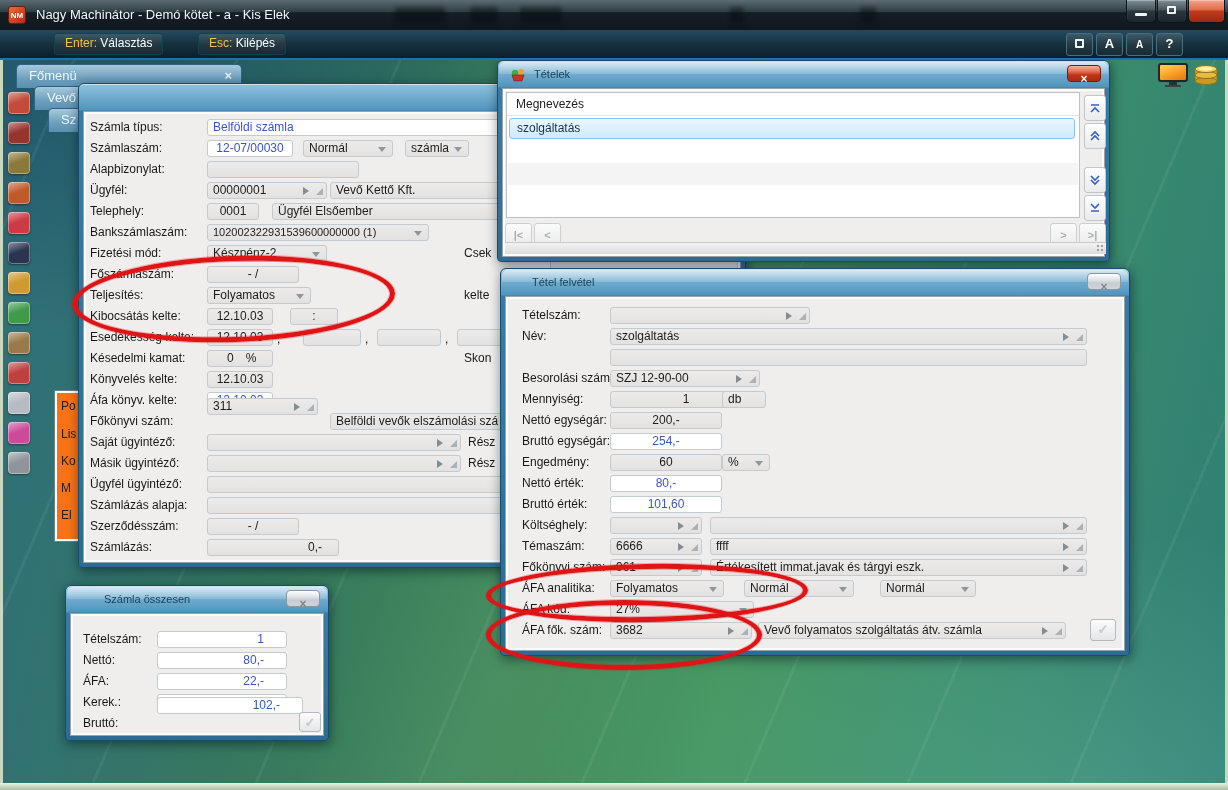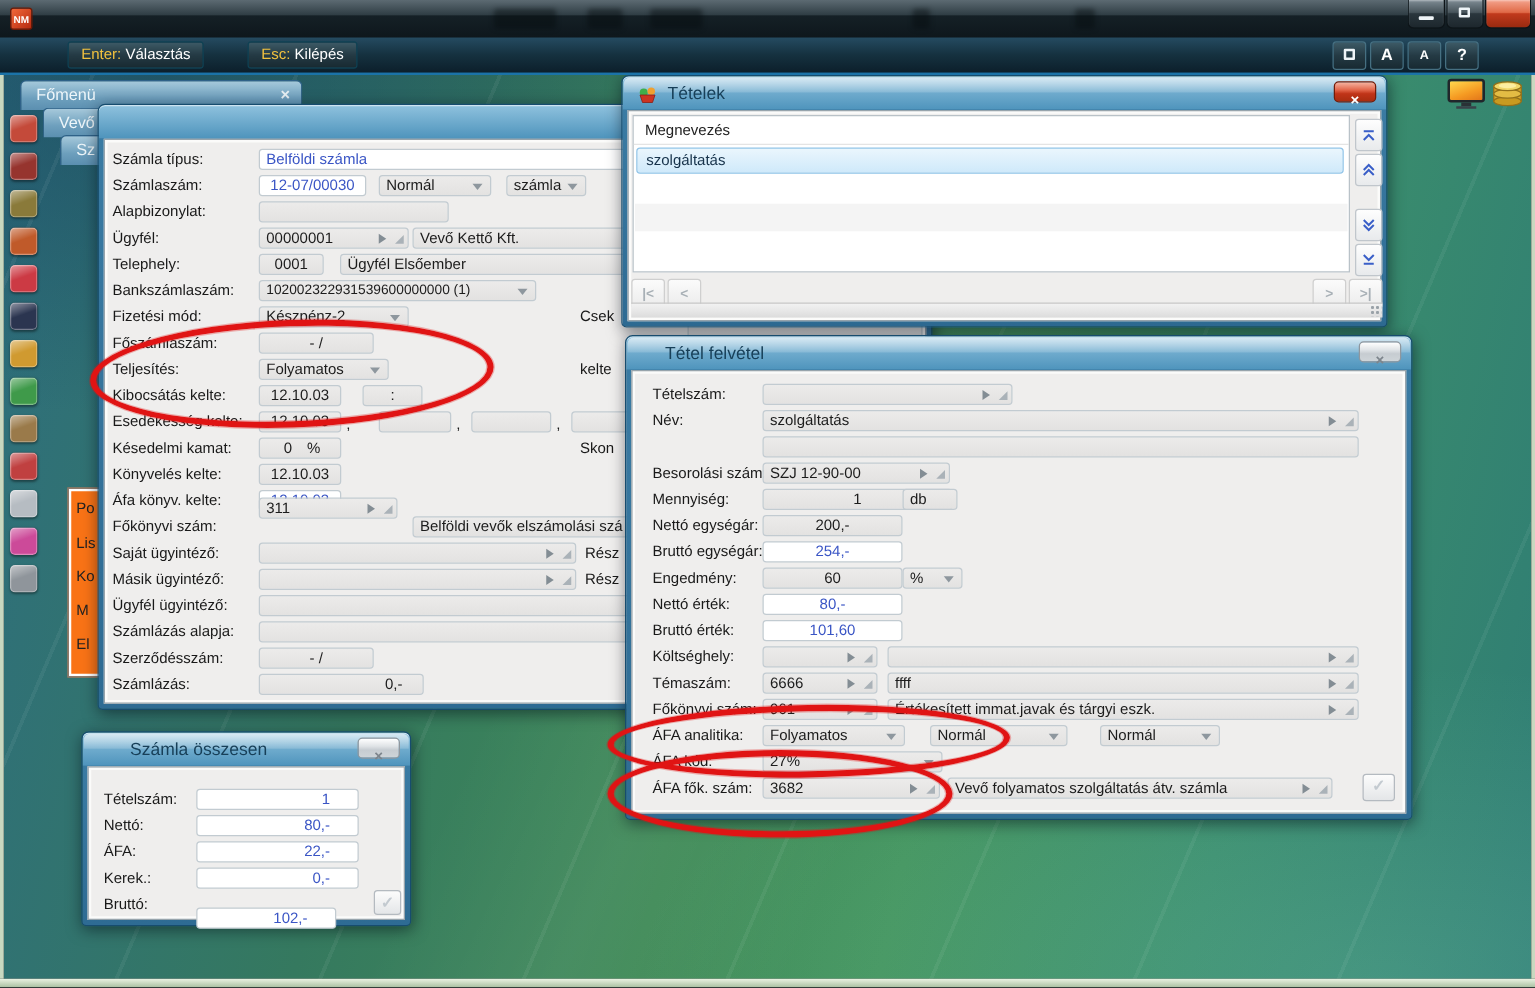--- a/index.html
+++ b/index.html
@@ -49,21 +49,21 @@
       linear-gradient(115deg, transparent 40%, rgba(255,255,255,.06) 50%, transparent 62%),
       repeating-linear-gradient(113deg, transparent 0 64px, rgba(255,255,255,.055) 64px 67px, transparent 67px 150px);}
   .frame-l{position:absolute;left:0;top:60px;width:3px;height:723px;background:#c9d8c0;z-index:2}
   .frame-r{position:absolute;right:0;top:60px;width:3px;height:723px;background:#c9d8c0;z-index:2}
   .frame-b{position:absolute;left:0;top:783px;width:1228px;height:7px;z-index:2;
     background:linear-gradient(#eaf2e2,#a8bfa0)}
   
   .w{position:absolute;box-sizing:border-box;border:1px solid #174c6e;border-radius:6px 6px 4px 4px;
     background:linear-gradient(180deg,#8fc2de,#5095bd 26px,#3a7ba3 27px,#2e6b93);
     box-shadow:1px 3px 12px rgba(0,10,20,.5), inset 0 1px 0 rgba(255,255,255,.55);}
-  .w-title{position:absolute;left:0;top:0;right:0;height:40px;color:#173f58;font-size:14px;line-height:26px;white-space:nowrap}
+  .w-title{position:absolute;left:0;top:0;right:0;height:40px;color:#173f58;font-size:11px;line-height:26px;white-space:nowrap}
   .w-title::before{content:"";position:absolute;left:1px;right:1px;top:1px;height:12px;
     background:linear-gradient(rgba(255,255,255,.65),rgba(255,255,255,.15));border-radius:5px 5px 0 0}
   .w-title .t{position:relative;z-index:1}
   .w-x{position:absolute;top:4px;right:8px;width:34px;height:17px;z-index:2;border-radius:4px;box-sizing:border-box;text-align:center}
   .w-x::after{content:"\00D7";font:bold 12px/14px "Liberation Sans",sans-serif}
   .w-x.red{background:linear-gradient(#f5b3a0,#e2664a 40%,#c03418 60%,#a82d10);border:1px solid #731c08;color:#fff}
   .w-x.gray{background:linear-gradient(#ffffff,#dfe3e6 40%,#c6ccd1 60%,#ced4d8);border:1px solid #8f979e;color:#7d858c}
   .w-body{position:absolute;left:4px;right:4px;top:27px;bottom:4px;background:#efeeed;
     border:1px solid #97a4ac;box-shadow:inset 0 0 0 2px #fbfbfa}
   
@@ -112,20 +112,21 @@
   .mark{position:absolute;border:5px solid #e01414;border-radius:50%;z-index:60;pointer-events:none;
     box-shadow:0 0 0 1px rgba(224,20,20,.3), inset 0 0 0 1px rgba(224,20,20,.3)}
   .dicon{position:absolute;width:22px;height:22px;border-radius:4px;
     box-shadow:inset 0 0 0 1px rgba(255,255,255,.35), 0 1px 2px rgba(0,0,0,.4)}
 </style>
 </head>
 <body>
 
 <div class="titlebar">
   <div class="app-icon">NM</div>
+  <div class="app-title">Nagy Machinátor - Demó kötet - a - Kis Elek</div>
   <div class="blob" style="left:395px;width:50px"></div>
   <div class="blob" style="left:470px;width:28px"></div>
   <div class="blob" style="left:520px;width:42px"></div>
   <div class="blob" style="left:730px;width:14px"></div>
   <div class="blob" style="left:860px;width:16px"></div>
   <div class="wbtn" style="left:1126px;width:30px">
       <span class="gl-min"></span>
     </div>
   <div class="wbtn" style="left:1157px;width:30px">
       <span class="gl-max"></span>
@@ -420,20 +421,20 @@
   <div class="w-body">
     <div class="lab" style="left:12px;top:17px">Tételszám:</div>
     <div class="fld wht blu rgt" style="left:86px;top:17px;width:130px;padding-right:22px">1</div>
     <div class="lab" style="left:12px;top:38px">Nettó:</div>
     <div class="fld wht blu rgt" style="left:86px;top:38px;width:130px;padding-right:22px">80,-</div>
     <div class="lab" style="left:12px;top:59px">ÁFA:</div>
     <div class="fld wht blu rgt" style="left:86px;top:59px;width:130px;padding-right:22px">22,-</div>
     <div class="lab" style="left:12px;top:80px">Kerek.:</div>
     <div class="fld wht blu rgt" style="left:86px;top:80px;width:130px;padding-right:22px">0,-</div>
     <div class="lab" style="left:12px;top:101px">Bruttó:</div>
-    <div class="fld wht blu rgt" style="left:86px;top:112px;width:112px;padding-right:22px">102,-</div>
+    <div class="fld wht blu rgt" style="left:86px;top:83px;width:146px;padding-right:22px">102,-</div>
     <div class="chk" style="left:228px;top:98px;width:22px;height:20px"></div>
   </div>
 </div>
 
 <div class="mark" style="left:72px;top:256px;width:313px;height:76px;transform:rotate(-2deg)"></div>
 <div class="mark" style="left:486px;top:564px;width:312px;height:48px;transform:rotate(-1deg)"></div>
 <div class="mark" style="left:486px;top:600px;width:266px;height:60px"></div>
 
 </body></html>

